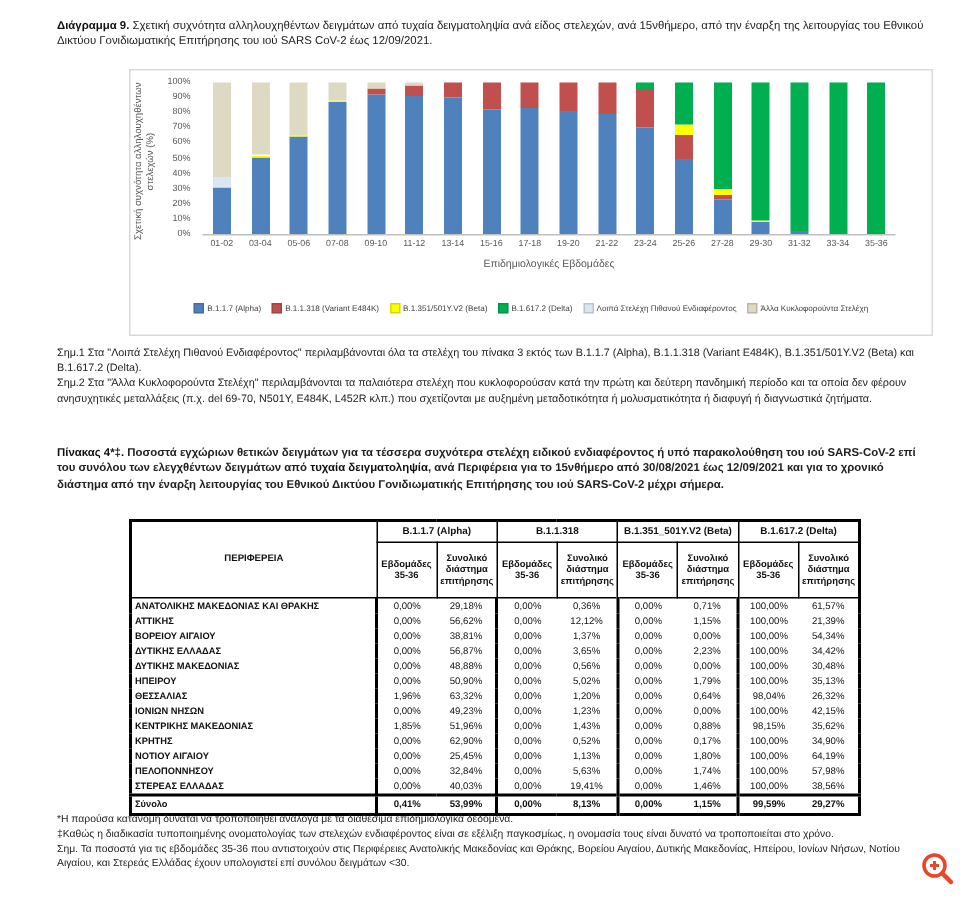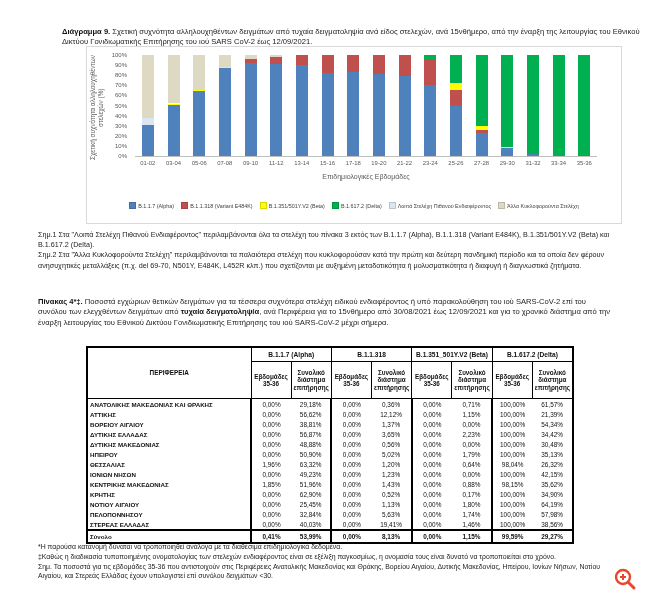--- a/index.html
+++ b/index.html
@@ -1,21 +1,21 @@
 <!DOCTYPE html>
 <html><head>
 <meta charset="utf-8">
 <style>
   html,body{margin:0;padding:0;background:#fff;}
   body{width:650px;height:599px;position:relative;font-family:"Liberation Sans",sans-serif;color:#1a1a1a;overflow:hidden;}
 
   .caption{position:absolute;left:38px;width:578px;font-size:7.6px;line-height:1.38;color:#222;margin:0;}
   .caption b{color:#111;}
-  #fig-caption{top:27px;margin-left:24px;}
-  #tbl-caption{top:297px;}
+  #fig-caption{top:12px;}
+  #tbl-caption{top:297px;font-weight:bold;}
 
   
   .chart-box{position:absolute;left:86px;top:46px;width:534px;height:176px;border:1px solid #d9d9d9;background:#fff;}
   .ylab{position:absolute;left:2px;top:2px;height:118px;writing-mode:vertical-rl;transform:rotate(180deg);
         font-size:6.4px;line-height:1.25;text-align:center;color:#595959;}
   .yticks{position:absolute;left:16px;top:8px;width:26px;height:101px;}
   .ytick{position:absolute;right:2px;width:24px;text-align:right;font-size:6px;color:#595959;}
   .plot{position:absolute;left:48px;top:8px;width:462px;height:101px;border-bottom:1px solid #bfbfbf;display:flex;}
   .slot{flex:1 1 0;position:relative;height:101px;}
   .bar{position:absolute;left:50%;transform:translateX(-50%);bottom:0;width:12px;height:101px;}

